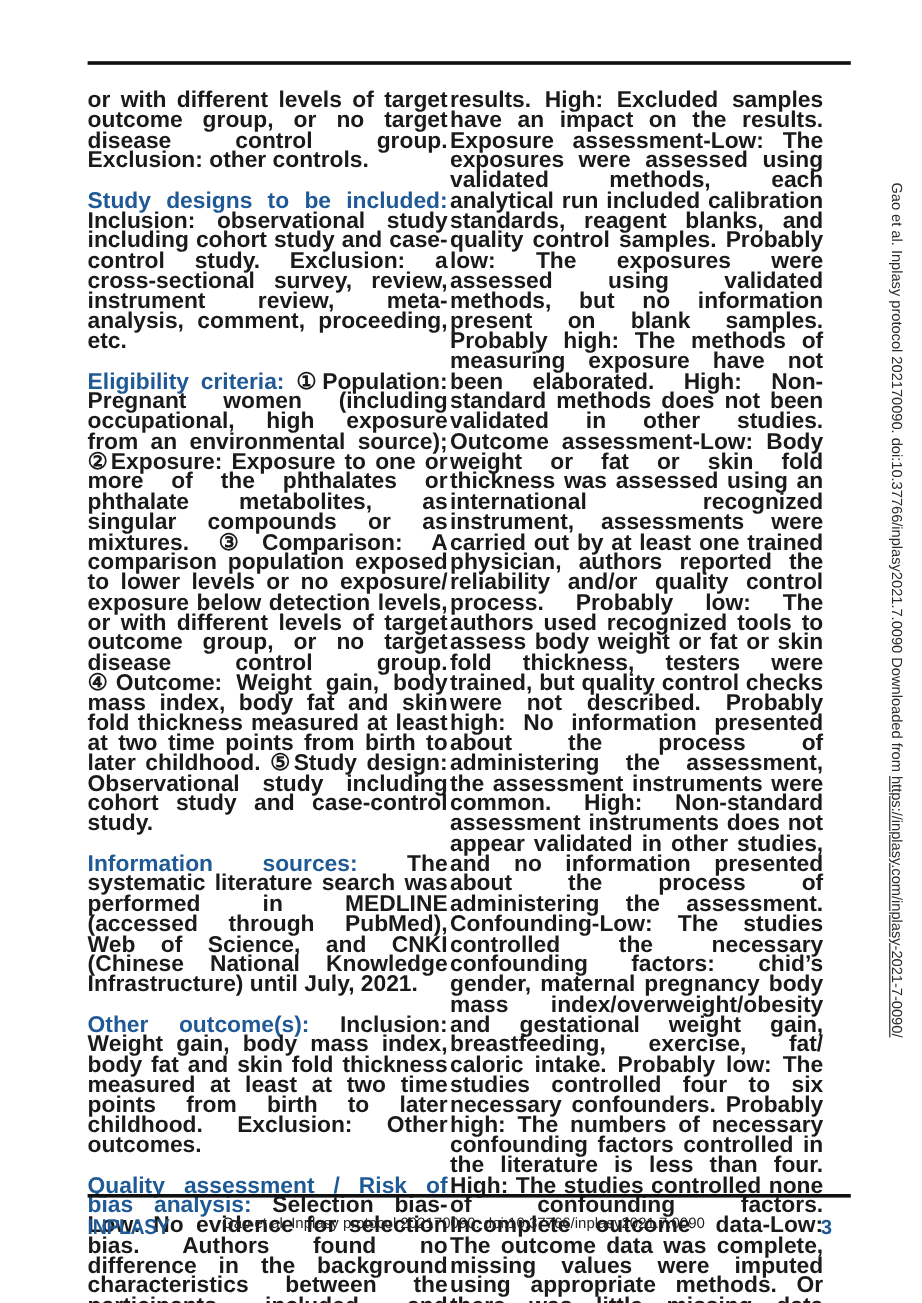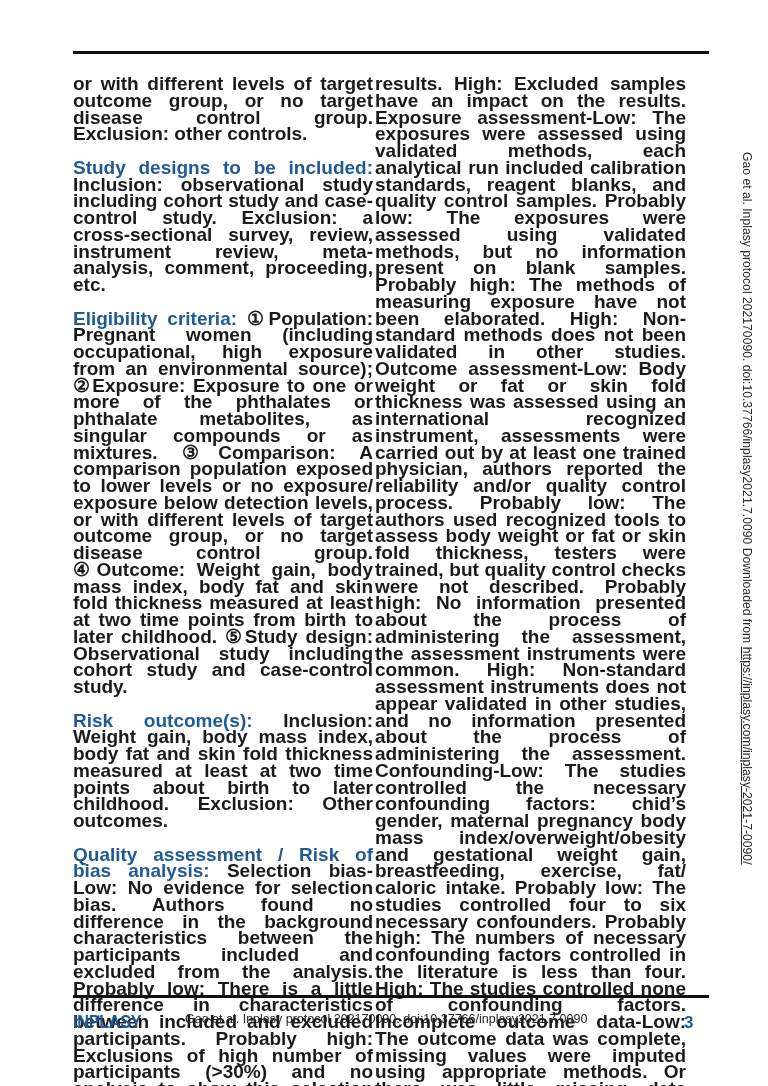--- a/index.html
+++ b/index.html
@@ -25,21 +25,22 @@
 </style>
 </head>
 <body>
 
 <div class="rule top"></div>
 
 <div class="col left">
   <p><span>or with different levels of target outcome group, or no target disease control group. Exclusion: other controls.</span></p>
   <p><span class="head">Study designs to be included:</span><span> Inclusion: observational study including cohort study and case-control study. Exclusion: a cross-sectional survey, review, instrument review, meta-analysis, comment, proceeding, etc.</span></p>
   <p><span class="head">Eligibility criteria:</span><span> ①Population: Pregnant women (including occupational, high exposure from an environmental source); ②Exposure: Exposure to one or more of the phthalates or phthalate metabolites, as singular compounds or as mixtures. ③Comparison: A comparison population exposed to lower levels or no exposure/ exposure below detection levels, or with different levels of target outcome group, or no target disease control group. ④Outcome: Weight gain, body mass index, body fat and skin fold thickness measured at least at two time points from birth to later childhood. ⑤Study design: Observational study including cohort study and case-control study.</span></p>
-  <p><span class="head">Risk outcome(s):</span><span> Inclusion: Weight gain, body mass index, body fat and skin fold thickness measured at least at two time points about birth to later childhood. Exclusion: Other outcomes.</span></p>
+  <p><span class="head">Information sources:</span><span> The systematic literature search was performed in MEDLINE (accessed through PubMed), Web of Science, and CNKI (Chinese National Knowledge Infrastructure) until July, 2021.</span></p>
+  <p><span class="head">Other outcome(s):</span><span> Inclusion: Weight gain, body mass index, body fat and skin fold thickness measured at least at two time points from birth to later childhood. Exclusion: Other outcomes.</span></p>
   <p class="last"><span class="head">Quality assessment / Risk of bias analysis:</span><span> Selection bias-Low: No evidence for selection bias. Authors found no difference in the background characteristics between the participants included and excluded from the analysis. Probably low: There is a little difference in characteristics between included and excluded participants. Probably high: Exclusions of high number of participants (&gt;30%) and no analysis to show this selection bias did not impact the</span></p>
 </div>
 
 <div class="col right">
   <p class="last"><span>results. High: Excluded samples have an impact on the results. Exposure assessment-Low: The exposures were assessed using validated methods, each analytical run included calibration standards, reagent blanks, and quality control samples. Probably low: The exposures were assessed using validated methods, but no information present on blank samples. Probably high: The methods of measuring exposure have not been elaborated. High: Non-standard methods does not been validated in other studies. Outcome assessment-Low: Body weight or fat or skin fold thickness was assessed using an international recognized instrument, assessments were carried out by at least one trained physician, authors reported the reliability and/or quality control process. Probably low: The authors used recognized tools to assess body weight or fat or skin fold thickness, testers were trained, but quality control checks were not described. Probably high: No information presented about the process of administering the assessment, the assessment instruments were common. High: Non-standard assessment instruments does not appear validated in other studies, and no information presented about the process of administering the assessment. Confounding-Low: The studies controlled the necessary confounding factors: chid’s gender, maternal pregnancy body mass index/overweight/obesity and gestational weight gain, breastfeeding, exercise, fat/ caloric intake. Probably low: The studies controlled four to six necessary confounders. Probably high: The numbers of necessary confounding factors controlled in the literature is less than four. High: The studies controlled none of confounding factors. Incomplete outcome data-Low: The outcome data was complete, missing values were imputed using appropriate methods. Or there was little missing data (30%), and no argument is presented that would invalidate the possibility of selection bias. High: Only reporting on statistically significant findings, no information on the outcome data was reported. Selective outcome reporting-Low: All pre-specified outcomes</span></p>
 </div>
 
 <div class="side"><span>Gao et al. Inplasy protocol 202170090. doi:10.37766/inplasy2021.7.0090 Downloaded from </span><span class="link">https://inplasy.com/inplasy-2021-7-0090/</span></div>
 
 <div class="rule bottom"></div>

